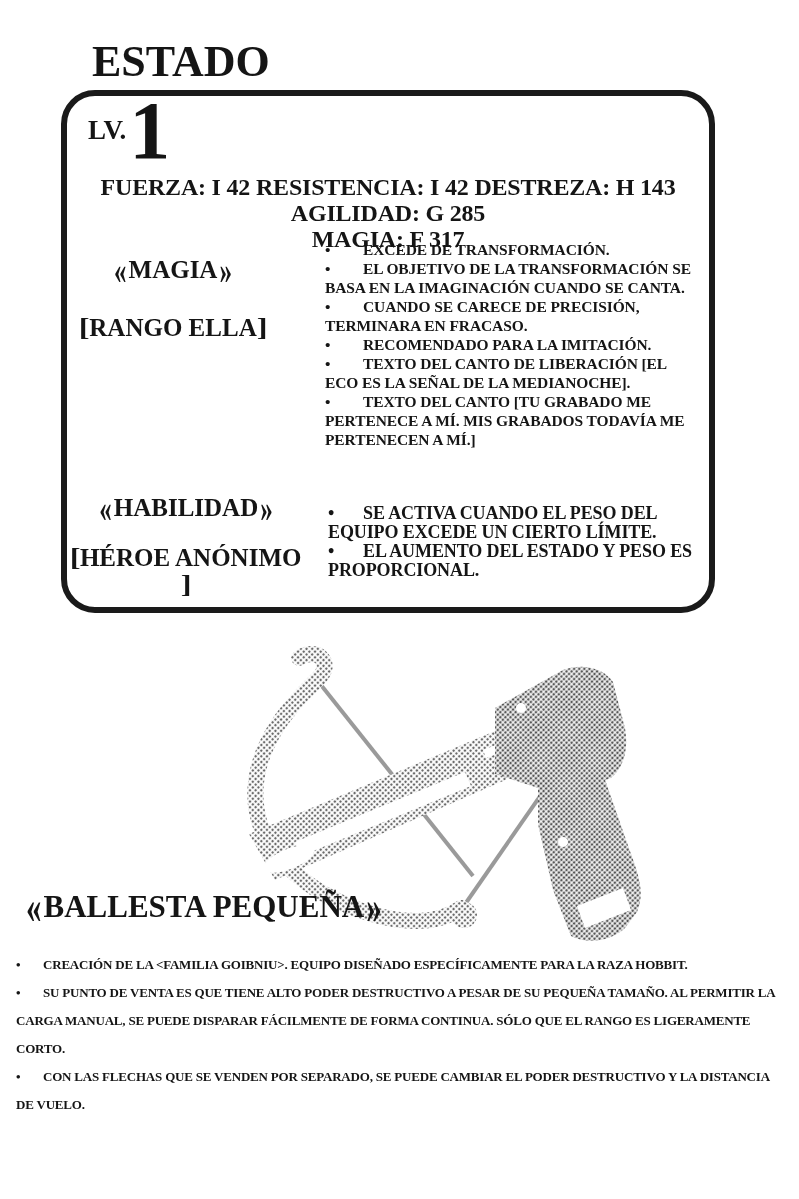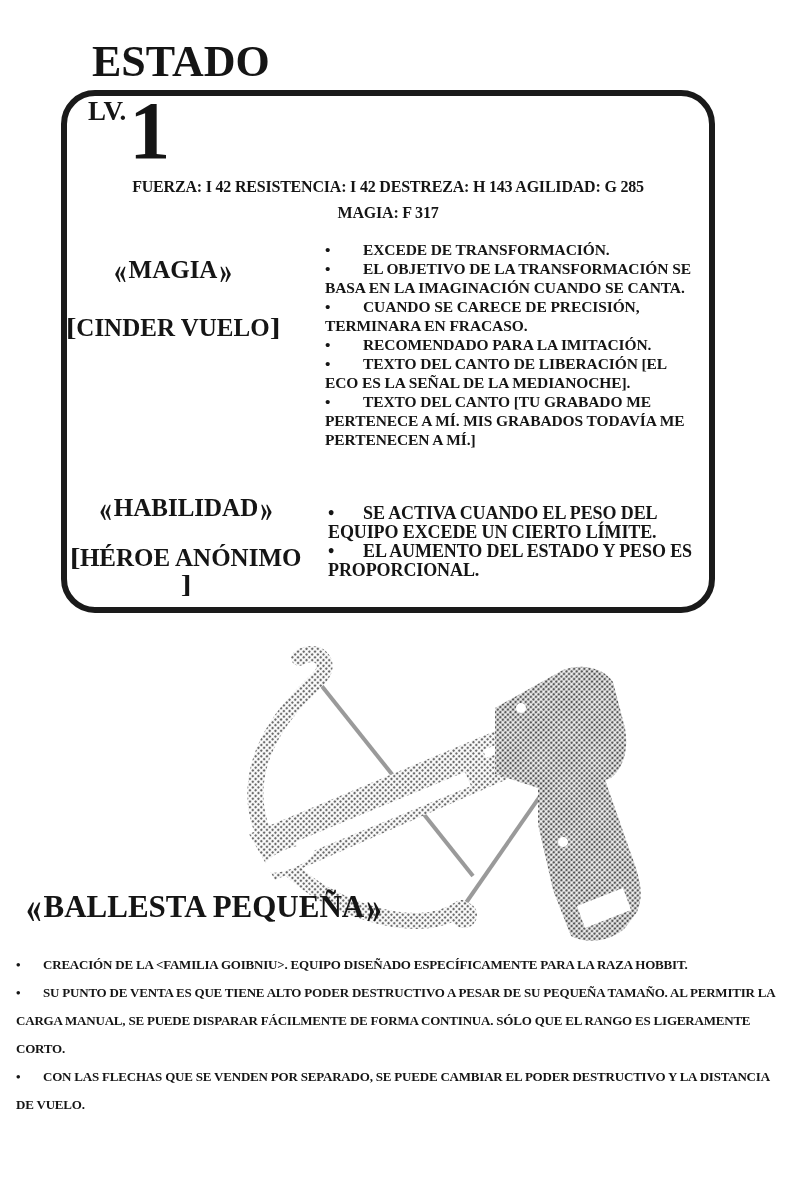--- a/index.html
+++ b/index.html
@@ -14,26 +14,26 @@
   
   .page-title{left:86px;top:40px;font-size:44px;letter-spacing:0px;line-height:1;z-index:3;margin-left:6px;}
 
   
   .status-box{
     left:61px;top:90px;width:654px;height:523px;box-sizing:border-box;
     border:6px solid #1a1a1a;border-radius:34px;z-index:1;background:transparent;
   }
 
   
-  .level{left:88px;top:98px;display:flex;align-items:flex-start;z-index:2;}
+  .level{left:88px;top:98px;display:flex;align-items:center;z-index:2;}
   .level .lv{font-size:27px;line-height:1;}
   .level .num{font-size:82px;line-height:.8;margin-left:3px;}
 
   
-  .stats{left:66px;top:174px;width:644px;text-align:center;font-size:16px;line-height:26px;letter-spacing:-0.2px;}
+  .stats{left:66px;top:174px;width:644px;text-align:center;font-size:24px;line-height:26px;letter-spacing:-0.2px;}
 
   
   .magic-head{left:60px;top:256px;width:226px;text-align:center;}
   .skill-head{left:66px;top:494px;width:240px;text-align:center;}
   .head-line{font-size:25px;line-height:1.1;display:block;}
   .gap1{margin-bottom:30px;}
   .gap2{margin-bottom:22px;}
 
   
   .br-angle{display:inline-block;transform:scaleY(1.6);}
@@ -71,21 +71,21 @@
   <span class="num">1</span>
 </div>
 
 <div class="abs stats">
   <div>FUERZA: I 42 RESISTENCIA: I 42 DESTREZA: H 143 AGILIDAD: G 285</div>
   <div>MAGIA: F 317</div>
 </div>
 
 <div class="abs magic-head">
   <span class="head-line gap1"><span class="br-angle open glyph">«</span><span>MAGIA</span><span class="br-angle close glyph">»</span></span>
-  <span class="head-line"><span class="br-lens open glyph">[</span><span>CINDER VUELO</span><span class="br-lens close glyph">]</span></span>
+  <span class="head-line"><span class="br-lens open glyph">[</span><span>RANGO ELLA</span><span class="br-lens close glyph">]</span></span>
 </div>
 
 <div class="abs magic-bullets">
   <p class="bl"><span class="dot">•</span><span>EXCEDE DE TRANSFORMACIÓN.</span></p>
   <p class="bl"><span class="dot">•</span><span>EL OBJETIVO DE LA TRANSFORMACIÓN SE BASA EN LA IMAGINACIÓN CUANDO SE CANTA.</span></p>
   <p class="bl"><span class="dot">•</span><span>CUANDO SE CARECE DE PRECISIÓN, TERMINARA EN FRACASO.</span></p>
   <p class="bl"><span class="dot">•</span><span>RECOMENDADO PARA LA IMITACIÓN.</span></p>
   <p class="bl"><span class="dot">•</span><span>TEXTO DEL CANTO DE LIBERACIÓN [EL ECO ES LA SEÑAL DE LA MEDIANOCHE].</span></p>
   <p class="bl"><span class="dot">•</span><span>TEXTO DEL CANTO [TU GRABADO ME PERTENECE A MÍ. MIS GRABADOS TODAVÍA ME PERTENECEN A MÍ.]</span></p>
 </div>

